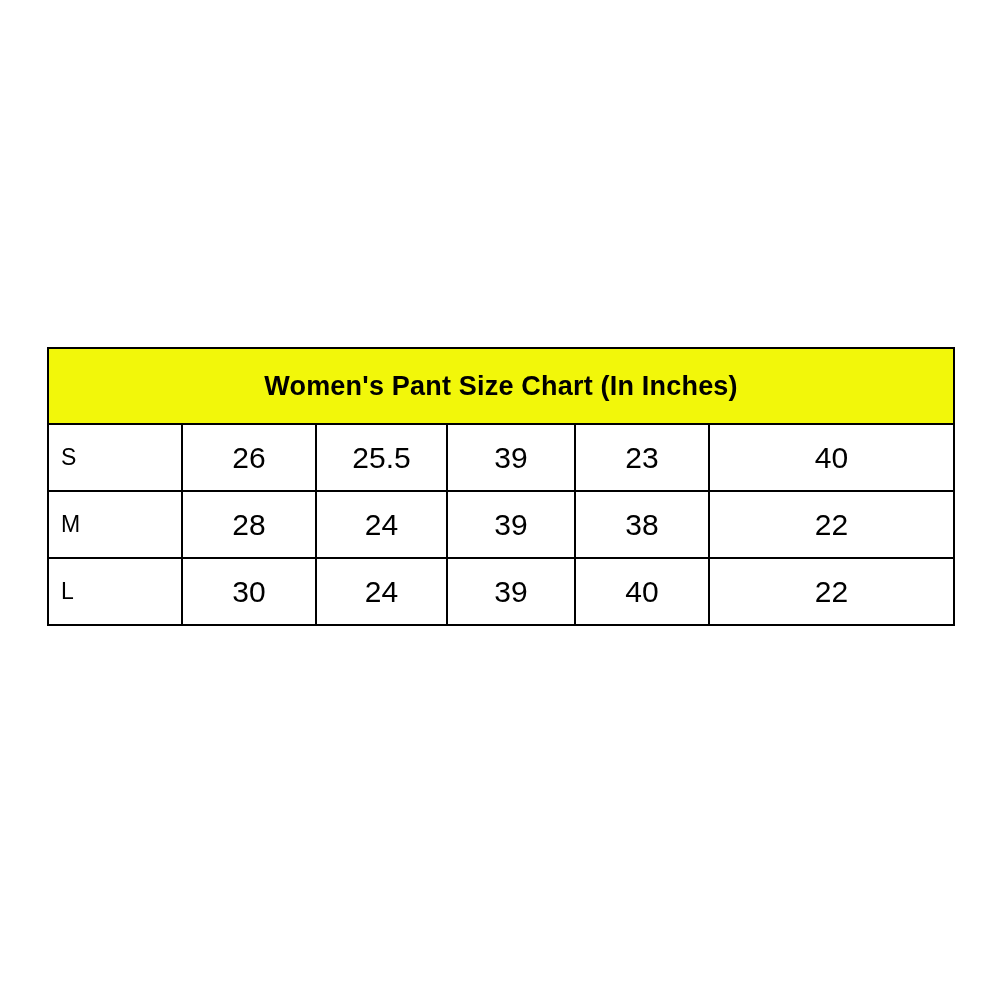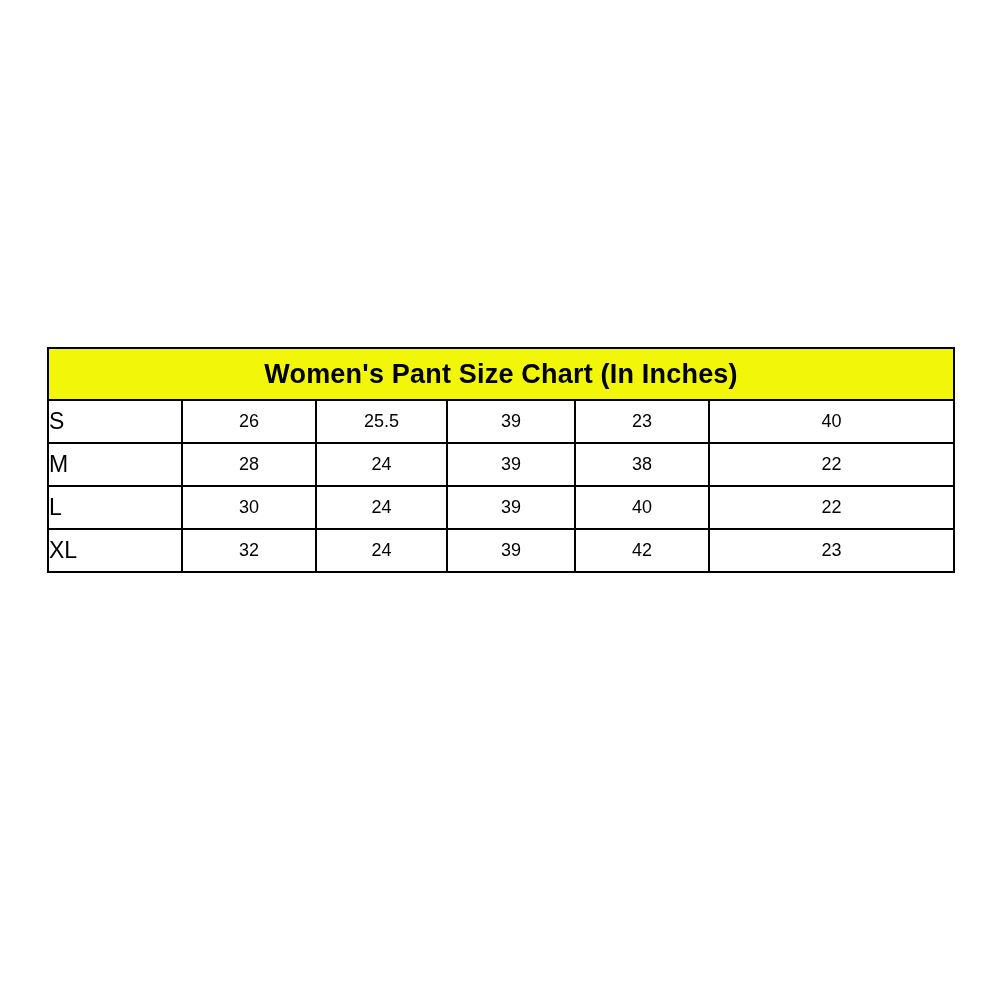--- a/index.html
+++ b/index.html
@@ -28,21 +28,21 @@
   table.size-chart {
     border-collapse: collapse;
     table-layout: fixed;
     width: 906px;
     background: #ffffff;
   }
 
   table.size-chart td,
   table.size-chart th {
     border: 2px solid #000000;
-    padding: 0;
+    padding: 12px;
     color: #000000;
   }
 
   .title-cell {
     background: #f2f70a;
     text-align: center;
     font-size: 27px;
     font-weight: bold;
     height: 50px;
     letter-spacing: 0.2px;
@@ -58,21 +58,21 @@
   }
 
   .data-cell-size {
     font-size: 23px;
     text-align: left;
     padding-left: 10px;
     height: 41px;
   }
 
   .data-cell {
-    font-size: 18px;
+    font-size: 30px;
     text-align: center;
     height: 41px;
   }
 
   
   col.c-size   { width: 134px; }
   col.c-waist  { width: 134px; }
   col.c-inseam { width: 131px; }
   col.c-length { width: 128px; }
   col.c-hip    { width: 134px; }
@@ -117,25 +117,17 @@
 
         <tr>
           <td class="data-cell-size">L</td>
           <td class="data-cell">30</td>
           <td class="data-cell">24</td>
           <td class="data-cell">39</td>
           <td class="data-cell">40</td>
           <td class="data-cell">22</td>
         </tr>
 
-        <tr>
-          <td class="data-cell-size">XL</td>
-          <td class="data-cell">32</td>
-          <td class="data-cell">24</td>
-          <td class="data-cell">39</td>
-          <td class="data-cell">42</td>
-          <td class="data-cell">23</td>
-        </tr>
 
       </tbody>
     </table>
   </div>
 </div>
 
 </body></html>

